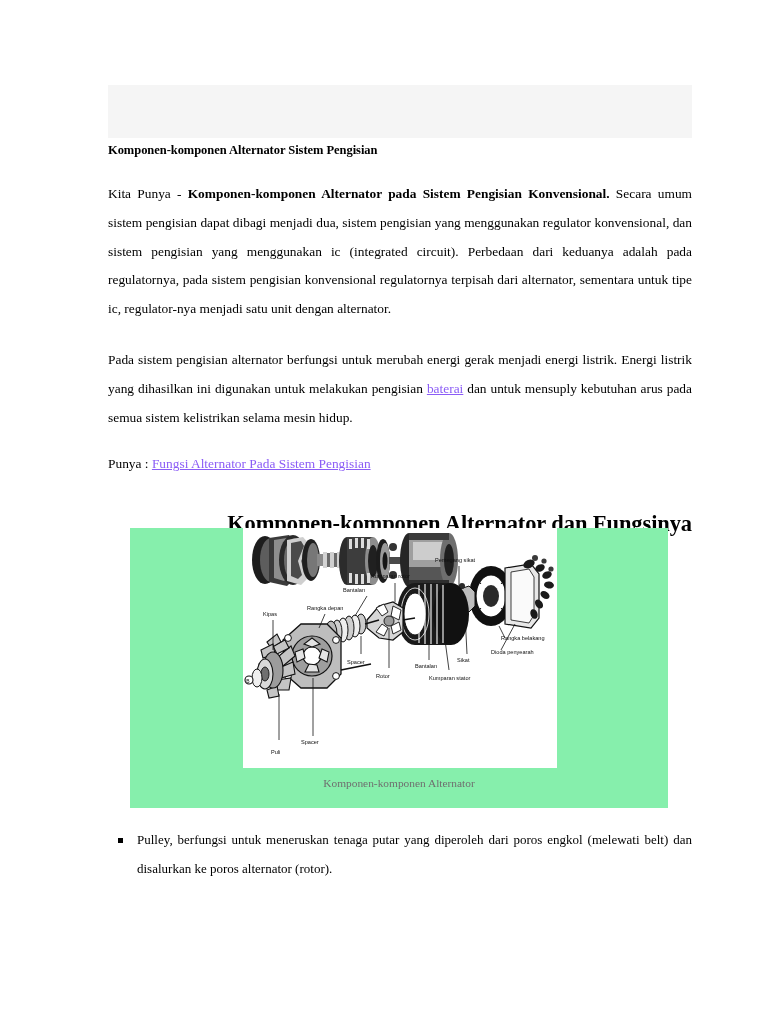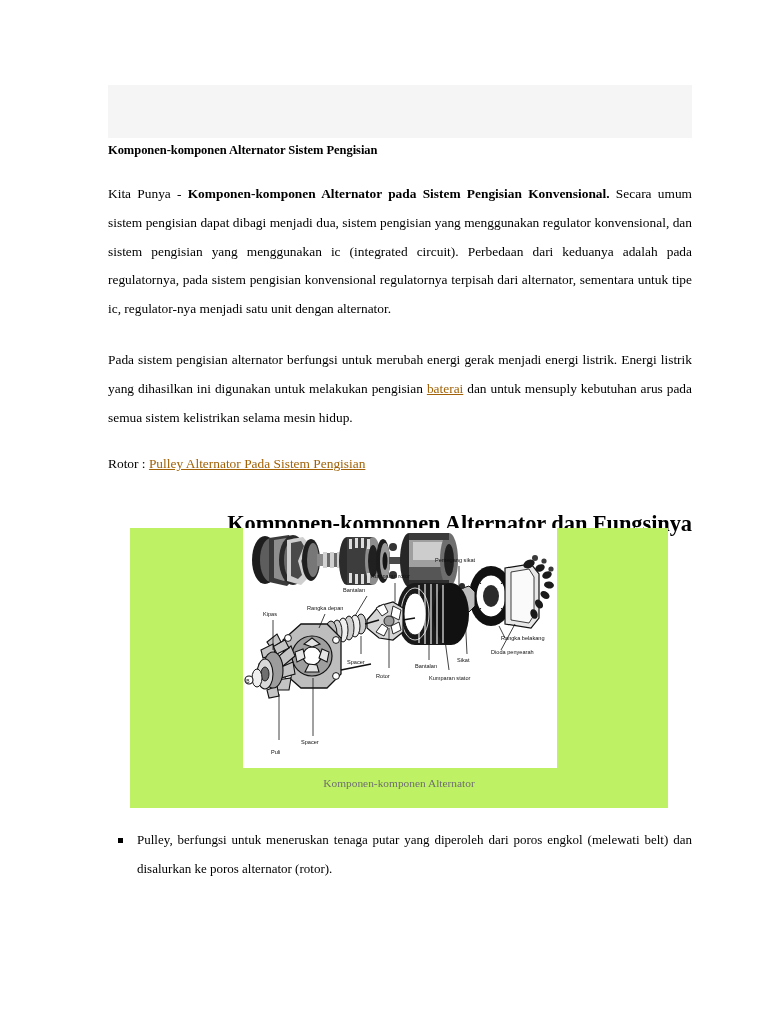--- a/index.html
+++ b/index.html
@@ -52,21 +52,21 @@
   p.body-par {
     font-size: 13.4px;
     line-height: 28.8px;
     text-align: justify;
     margin: 22px 0 0 0;
   }
 
   p.body-par b { font-weight: bold; font-family: Liberation Serif, serif; }
 
   a.inline-link {
-    color: #a16207;
+    color: #8b5cf6;
     text-decoration: underline;
   }
 
   p.baca-line {
     font-size: 13.4px;
     line-height: 20px;
     margin: 22px 0 0 0;
     text-align: left;
   }
 
@@ -79,21 +79,21 @@
     text-align: right;
   }
 
   
   .figure-wrap {
     position: absolute;
     left: 115px;
     top: 528px;
     width: 538px;
     height: 280px;
-    background: #bef264;
+    background: #86efac;
   }
   .figure-inner {
     position: absolute;
     left: 113px;
     top: 0px;
     width: 314px;
     height: 240px;
     background: #ffffff;
     overflow: hidden;
   }
@@ -153,21 +153,21 @@
   <div class="header-band"></div>
 
   <div class="content">
 
     <div class="doc-title">Komponen-komponen Alternator Sistem Pengisian</div>
 
     <p class="body-par"><span>Kita Punya - </span><b>Komponen-komponen Alternator pada Sistem Pengisian Konvensional.</b><span> Secara umum sistem pengisian dapat dibagi menjadi dua, sistem pengisian yang menggunakan regulator konvensional, dan sistem pengisian yang menggunakan ic (integrated circuit). Perbedaan dari keduanya adalah pada regulatornya, pada sistem pengisian konvensional regulatornya terpisah dari alternator, sementara untuk tipe ic, regulator-nya menjadi satu unit dengan alternator.</span></p>
 
     <p class="body-par"><span>Pada sistem pengisian alternator berfungsi untuk merubah energi gerak menjadi energi listrik. Energi listrik yang dihasilkan ini digunakan untuk melakukan pengisian </span><a class="inline-link" href="#">baterai</a><span> dan untuk mensuply kebutuhan arus pada semua sistem kelistrikan selama mesin hidup.</span></p>
 
-    <p class="baca-line"><span>Rotor : </span><a class="inline-link" href="#">Pulley Alternator Pada Sistem Pengisian</a></p>
+    <p class="baca-line"><span>Punya : </span><a class="inline-link" href="#">Fungsi Alternator Pada Sistem Pengisian</a></p>
 
     <h2 class="section-heading">Komponen-komponen Alternator dan Fungsinya</h2>
 
   </div>
 
   <div class="figure-wrap">
     <div class="figure-inner">
       <svg class="fig-svg" viewBox="0 0 314 240" xmlns="http://www.w3.org/2000/svg">
         <rect x="0" y="0" width="314" height="240" fill="#ffffff"></rect>
 

